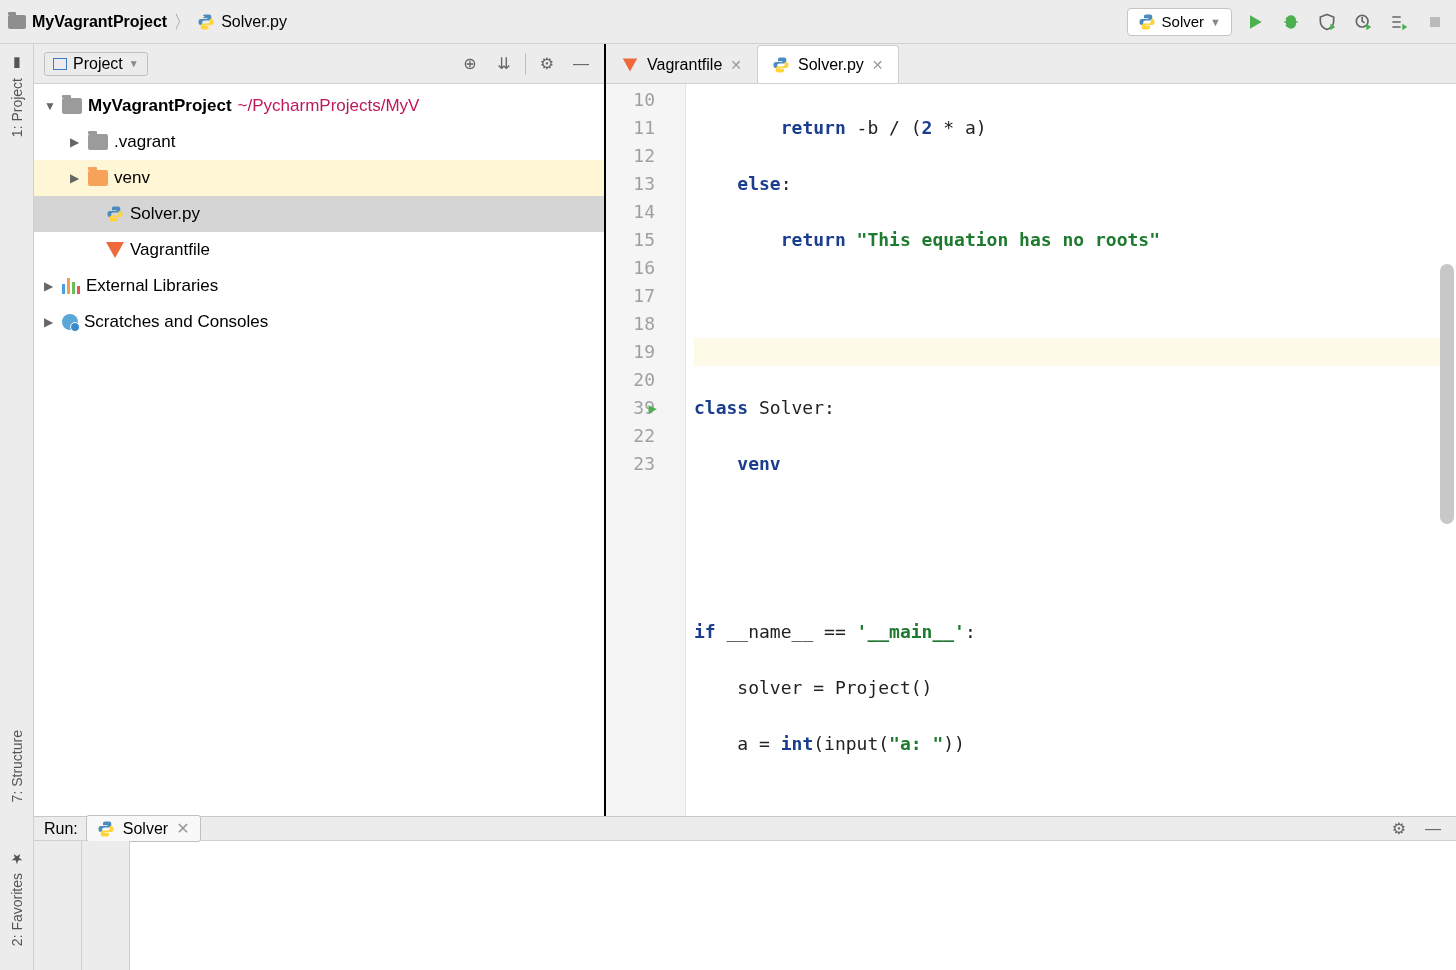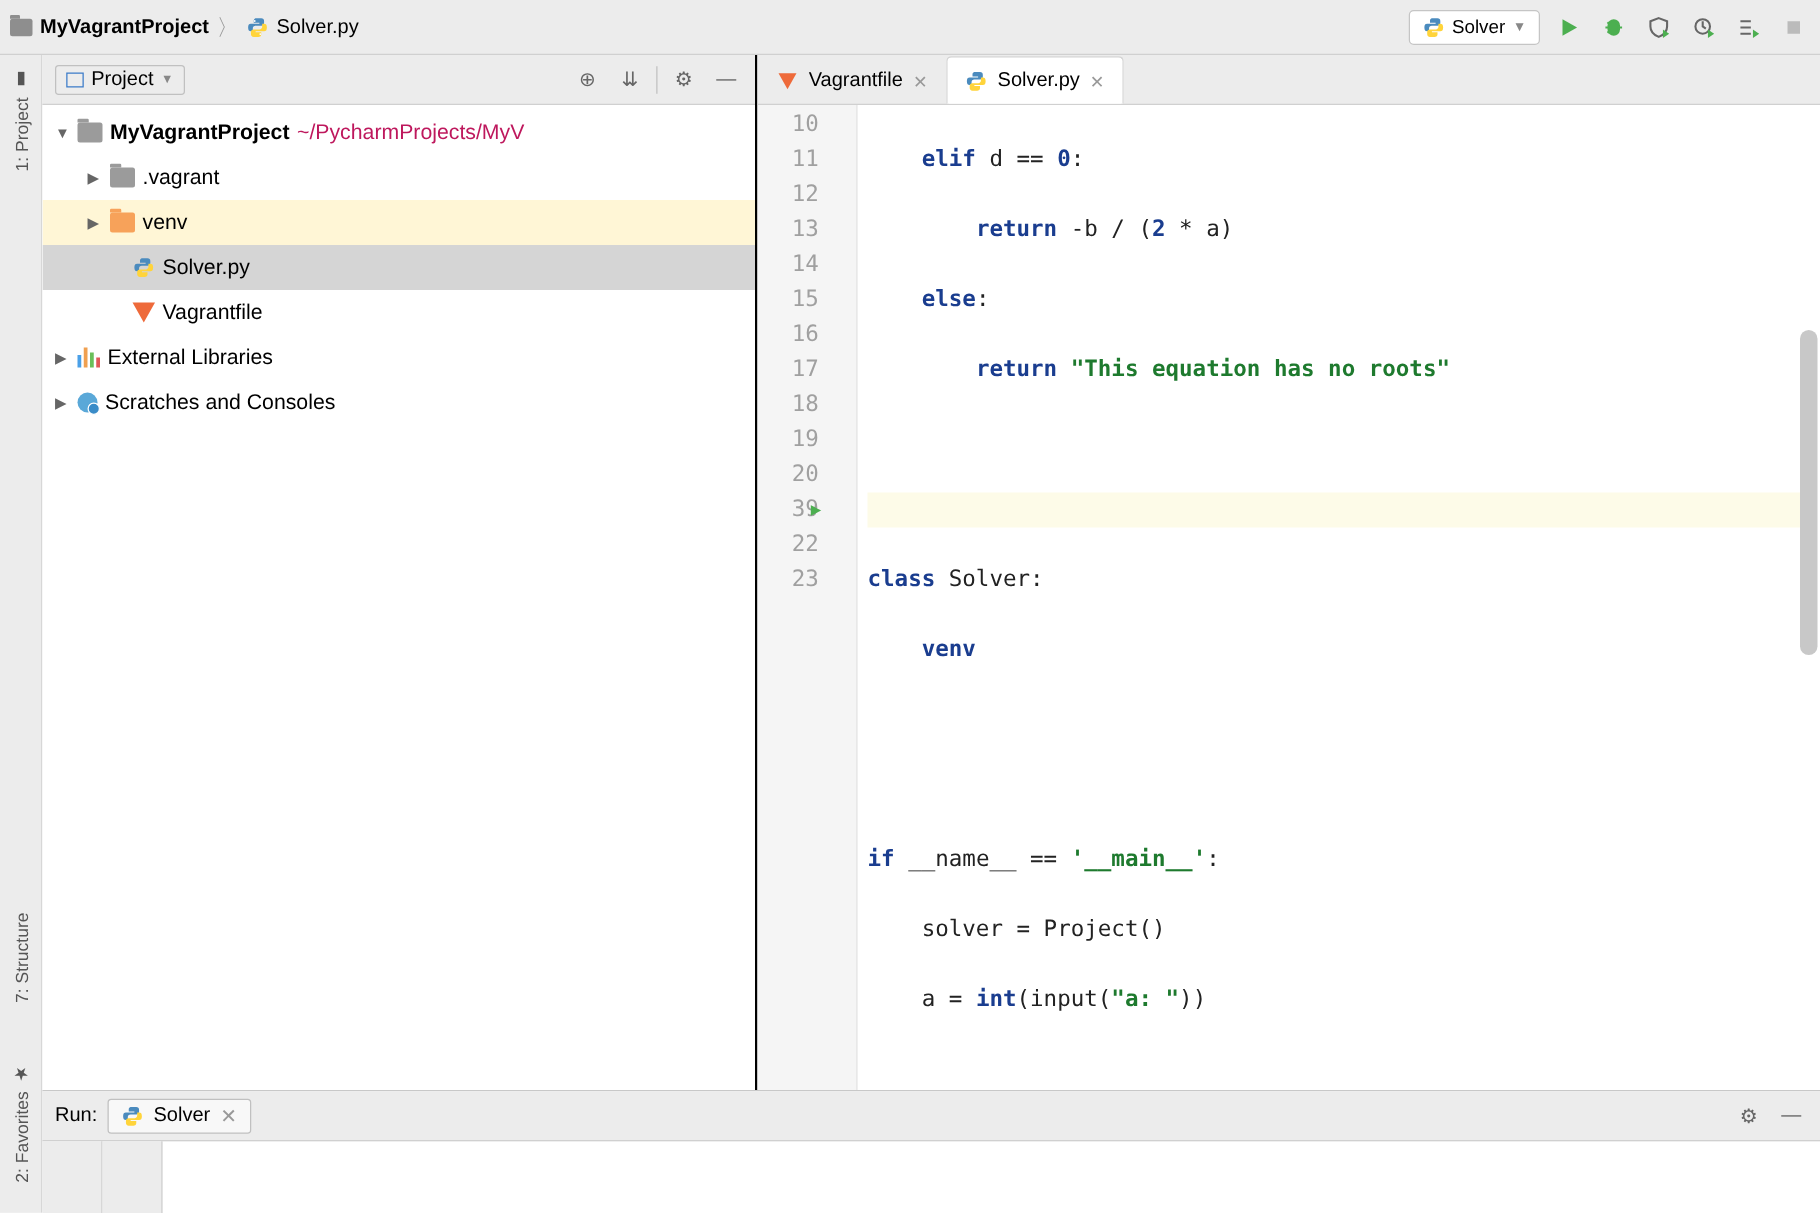--- a/index.html
+++ b/index.html
@@ -72,21 +72,21 @@
 .code .row { height:28px; }
 .kw { color:#1a3d8f; font-weight:bold; }
 .str { color:#1e7a2e; font-weight:bold; }
 .code .hlrow { background:#fdfbe8; }
 
 .editor-scroll { position:absolute; right:2px; top:50px; width:14px; bottom:10px; }
 .scroll-thumb { width:14px; height:260px; background:#c8c8c8; border-radius:7px; margin-top:130px; }
 
 
 .run-panel { flex:1; border-top:1px solid #c8c8c8; display:flex; flex-direction:column; background:#fff; }
-.run-head { height:40px; background:#ececec; border-bottom:1px solid #d0d0d0; display:flex; align-items:center; padding:0 10px; gap:8px; font-size:16px; }
+.run-head { height:24px; background:#ececec; border-bottom:1px solid #d0d0d0; display:flex; align-items:center; padding:0 10px; gap:8px; font-size:16px; }
 .run-tab { border:1px solid #c0c0c0; background:#f8f8f8; border-radius:3px; padding:3px 10px; display:flex; align-items:center; gap:8px; }
 .run-head .spacer { flex:1; }
 .run-body { flex:1; display:flex; }
 .run-ctrl { width:48px; background:#ececec; border-right:1px solid #d0d0d0; display:flex; flex-direction:column; align-items:center; padding-top:10px; gap:22px; }
 .run-ctrl2 { width:48px; background:#ececec; border-right:1px solid #d0d0d0; display:flex; flex-direction:column; align-items:center; padding-top:10px; gap:20px; }
 
 .console { flex:1; font-family:Menlo,Consolas,monospace; font-size:18px; line-height:27px; padding:6px 12px; white-space:pre; }
 </style>
 </head>
 <body>
@@ -263,21 +263,20 @@
           <div class="ln">17</div>
           <div class="ln">18</div>
           <div class="ln">19</div>
           <div class="ln">20</div>
           <div class="ln">39</div>
           <div class="ln">22</div>
           <div class="ln">23</div>
           <span class="run-arrow" style="top:310px;">▶</span>
         </div>
         <div class="code">
-<div class="row">    <span class="kw">elif</span><span> d == </span><span class="kw">0</span><span>:</span></div>
 <div class="row">        <span class="kw">return</span><span> -b / (</span><span class="kw">2</span><span> * a)</span></div>
 <div class="row">    <span class="kw">else</span><span>:</span></div>
 <div class="row">        <span class="kw">return </span><span class="str">"This equation has no roots"</span></div>
 <div class="row"> </div>
 <div class="row hlrow"> </div>
 <div class="row"><span class="kw">class</span><span> Solver:</span></div>
 <div class="row">    <span class="kw">venv</span></div>
 <div class="row"> </div>
 <div class="row"> </div>
 <div class="row"><span class="kw">if</span><span> __name__ == </span><span class="str">'__main__'</span><span>:</span></div>

